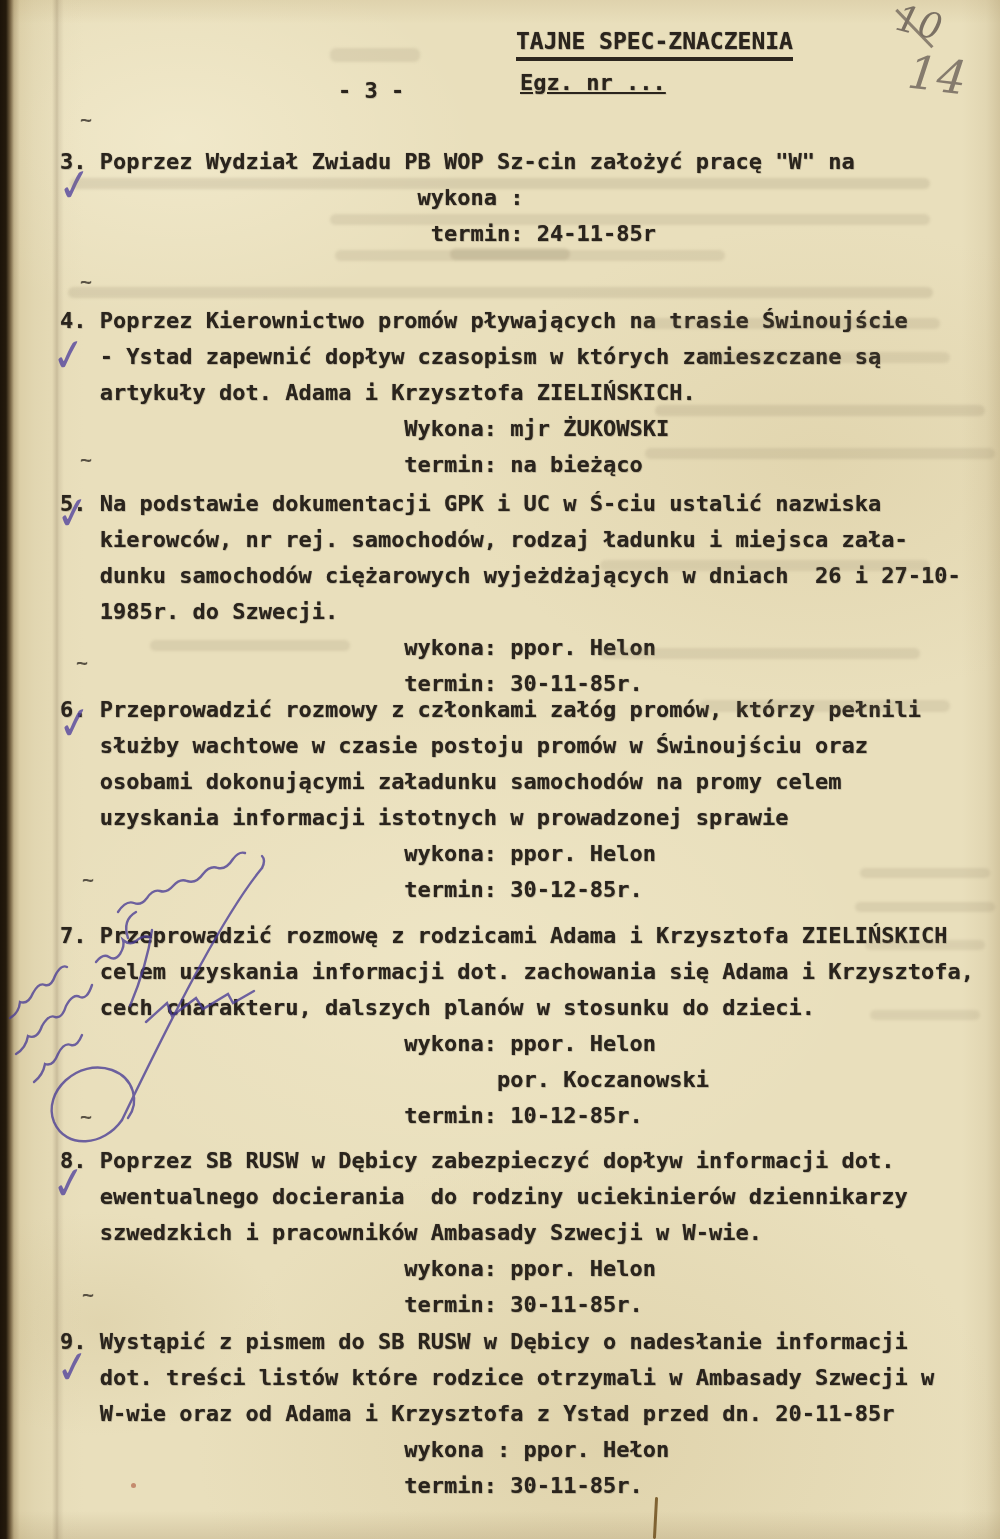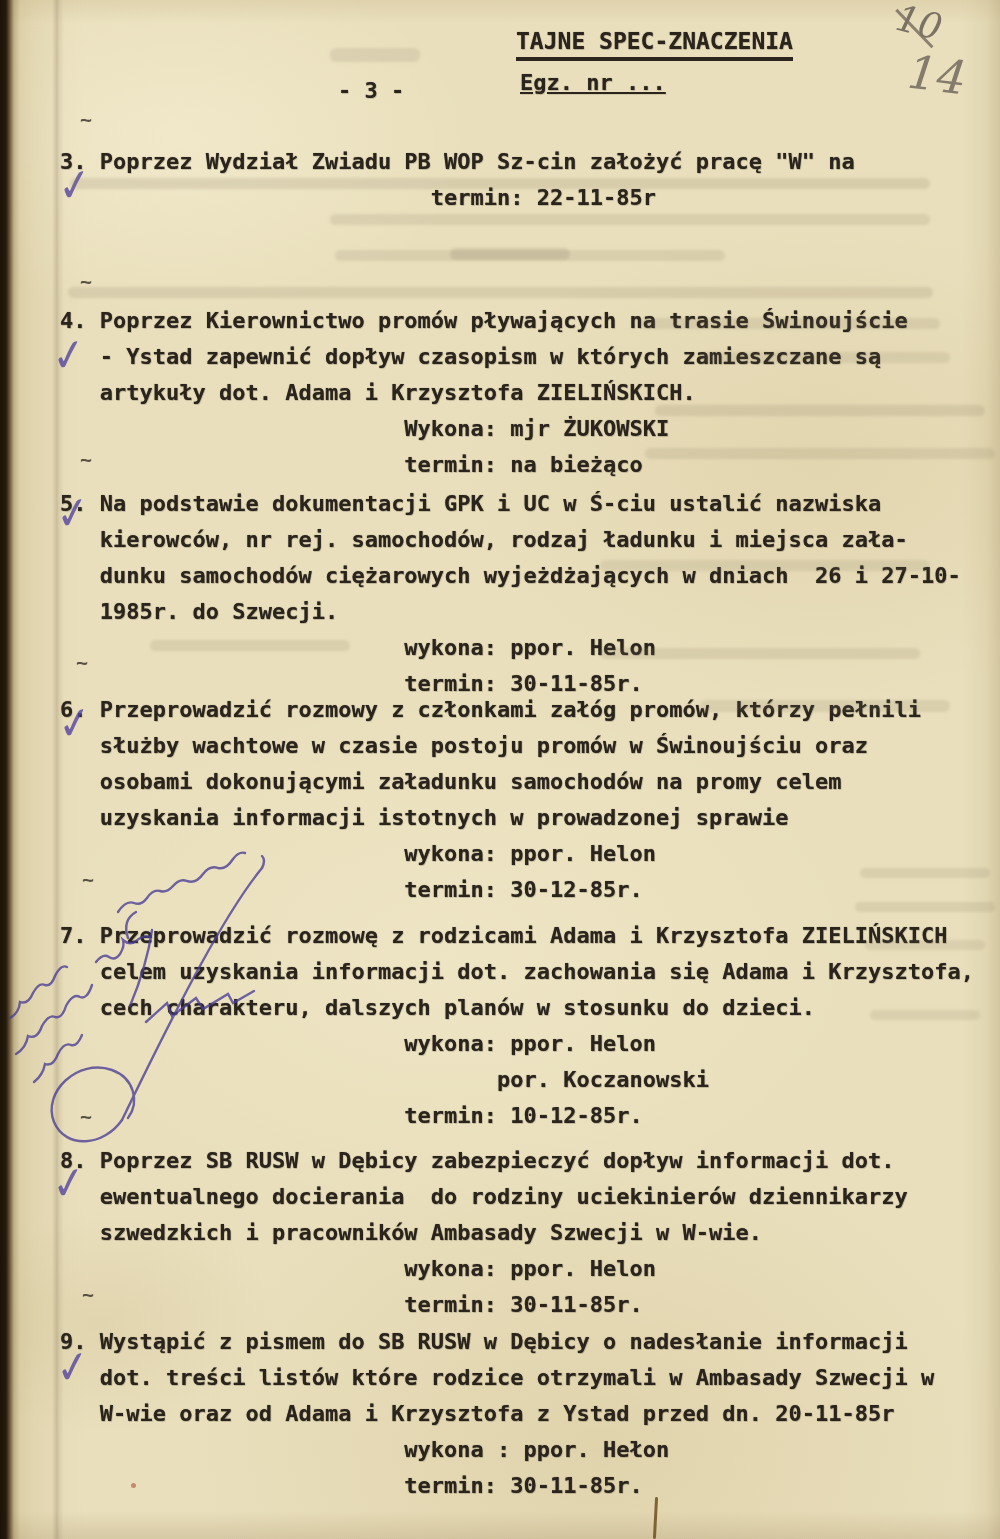--- a/index.html
+++ b/index.html
@@ -59,21 +59,21 @@
   <div class="title">TAJNE SPEC-ZNACZENIA</div>
   <div class="typed egz">Egz. nr ...</div>
   <div class="typed pagenum">- 3 -</div>
 
   <div class="pencil hw10">
     <span>10</span>
     <span class="strike"></span>
   </div>
   <div class="pencil hw14">14</div>
 
-  <div class="typed item" style="left:60px;top:144px;"><div class="line">3. Poprzez Wydział Zwiadu PB WOP Sz-cin założyć pracę "W" na</div><div class="line">                            termin: 22-11-85r</div></div>
+  <div class="typed item" style="left:60px;top:144px;"><div class="line">3. Poprzez Wydział Zwiadu PB WOP Sz-cin założyć pracę "W" na</div><div class="line">                           wykona :</div><div class="line">                            termin: 24-11-85r</div></div>
   <div class="typed item" style="left:60px;top:303px;"><div class="line">4. Poprzez Kierownictwo promów pływających na trasie Świnoujście</div><div class="line">   - Ystad zapewnić dopływ czasopism w których zamieszczane są</div><div class="line">   artykuły dot. Adama i Krzysztofa ZIELIŃSKICH.</div><div class="line">                          Wykona: mjr ŻUKOWSKI</div><div class="line">                          termin: na bieżąco</div></div>
   <div class="typed item" style="left:60px;top:486px;"><div class="line">5. Na podstawie dokumentacji GPK i UC w Ś-ciu ustalić nazwiska</div><div class="line">   kierowców, nr rej. samochodów, rodzaj ładunku i miejsca zała-</div><div class="line">   dunku samochodów ciężarowych wyjeżdżających w dniach  26 i 27-10-</div><div class="line">   1985r. do Szwecji.</div><div class="line">                          wykona: ppor. Helon</div><div class="line">                          termin: 30-11-85r.</div></div>
   <div class="typed item" style="left:60px;top:692px;"><div class="line">6. Przeprowadzić rozmowy z członkami załóg promów, którzy pełnili</div><div class="line">   służby wachtowe w czasie postoju promów w Świnoujściu oraz</div><div class="line">   osobami dokonującymi załadunku samochodów na promy celem</div><div class="line">   uzyskania informacji istotnych w prowadzonej sprawie</div><div class="line">                          wykona: ppor. Helon</div><div class="line">                          termin: 30-12-85r.</div></div>
   <div class="typed item" style="left:60px;top:918px;"><div class="line">7. Przeprowadzić rozmowę z rodzicami Adama i Krzysztofa ZIELIŃSKICH</div><div class="line">   celem uzyskania informacji dot. zachowania się Adama i Krzysztofa,</div><div class="line">   cech charakteru, dalszych planów w stosunku do dzieci.</div><div class="line">                          wykona: ppor. Helon</div><div class="line">                                 por. Koczanowski</div><div class="line">                          termin: 10-12-85r.</div></div>
   <div class="typed item" style="left:60px;top:1143px;"><div class="line">8. Poprzez SB RUSW w Dębicy zabezpieczyć dopływ informacji dot.</div><div class="line">   ewentualnego docierania  do rodziny uciekinierów dziennikarzy</div><div class="line">   szwedzkich i pracowników Ambasady Szwecji w W-wie.</div><div class="line">                          wykona: ppor. Helon</div><div class="line">                          termin: 30-11-85r.</div></div>
   <div class="typed item" style="left:60px;top:1324px;"><div class="line">9. Wystąpić z pismem do SB RUSW w Dębicy o nadesłanie informacji</div><div class="line">   dot. treści listów które rodzice otrzymali w Ambasady Szwecji w</div><div class="line">   W-wie oraz od Adama i Krzysztofa z Ystad przed dn. 20-11-85r</div><div class="line">                          wykona : ppor. Hełon</div><div class="line">                          termin: 30-11-85r.</div></div>
 
   <span class="tilde" style="left:80px;top:112px;">~</span>
   <span class="tilde" style="left:80px;top:274px;">~</span>
   <span class="tilde" style="left:80px;top:452px;">~</span>

